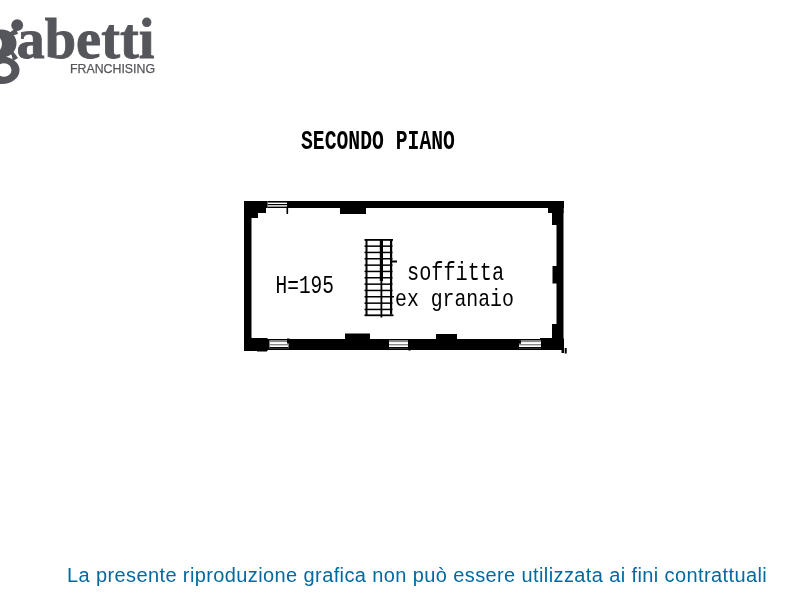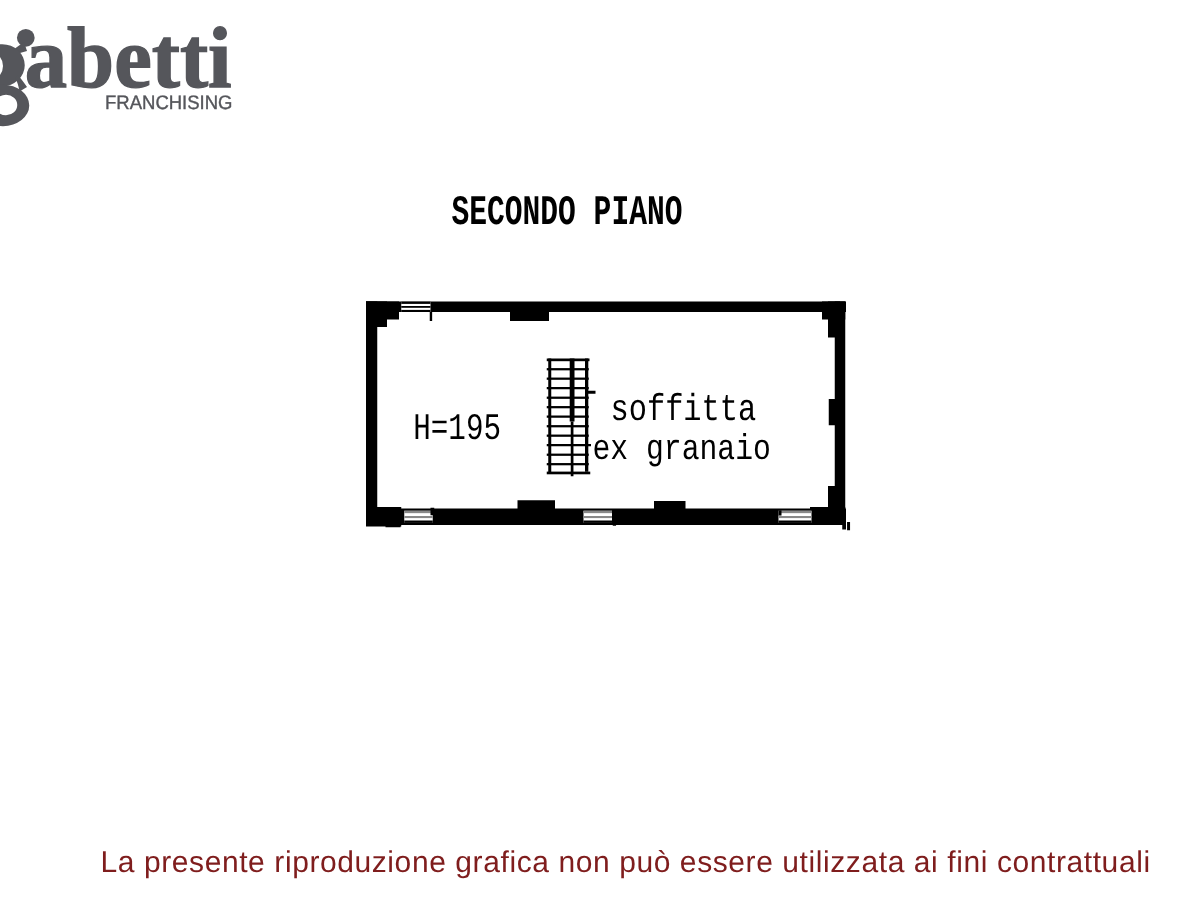--- a/index.html
+++ b/index.html
@@ -122,13 +122,13 @@
     <rect x="392" y="260.5" width="5" height="2"></rect>
   </g>
 
   <text x="0" y="0" transform="translate(275.5,292.5) scale(0.78,1)" font-family="Liberation Mono, monospace" font-size="25" fill="#000">H=195</text>
 
   <text x="0" y="0" transform="translate(407,280) scale(0.81,1)" font-family="Liberation Mono, monospace" font-size="25" fill="#000">soffitta</text>
 
   <text x="0" y="0" transform="translate(395,306) scale(0.826,1)" font-family="Liberation Mono, monospace" font-size="24" fill="#000">ex granaio</text>
 </svg>
 
-<div class="abs" style="left:67px;top:564px;font-size:20px;color:#7f1d1d;white-space:nowrap;letter-spacing:0.39px;">La presente riproduzione grafica non può essere utilizzata ai fini contrattuali</div>
+<div class="abs" style="left:67px;top:564px;font-size:20px;color:#0369a1;white-space:nowrap;letter-spacing:0.39px;">La presente riproduzione grafica non può essere utilizzata ai fini contrattuali</div>
 
 </body></html>

